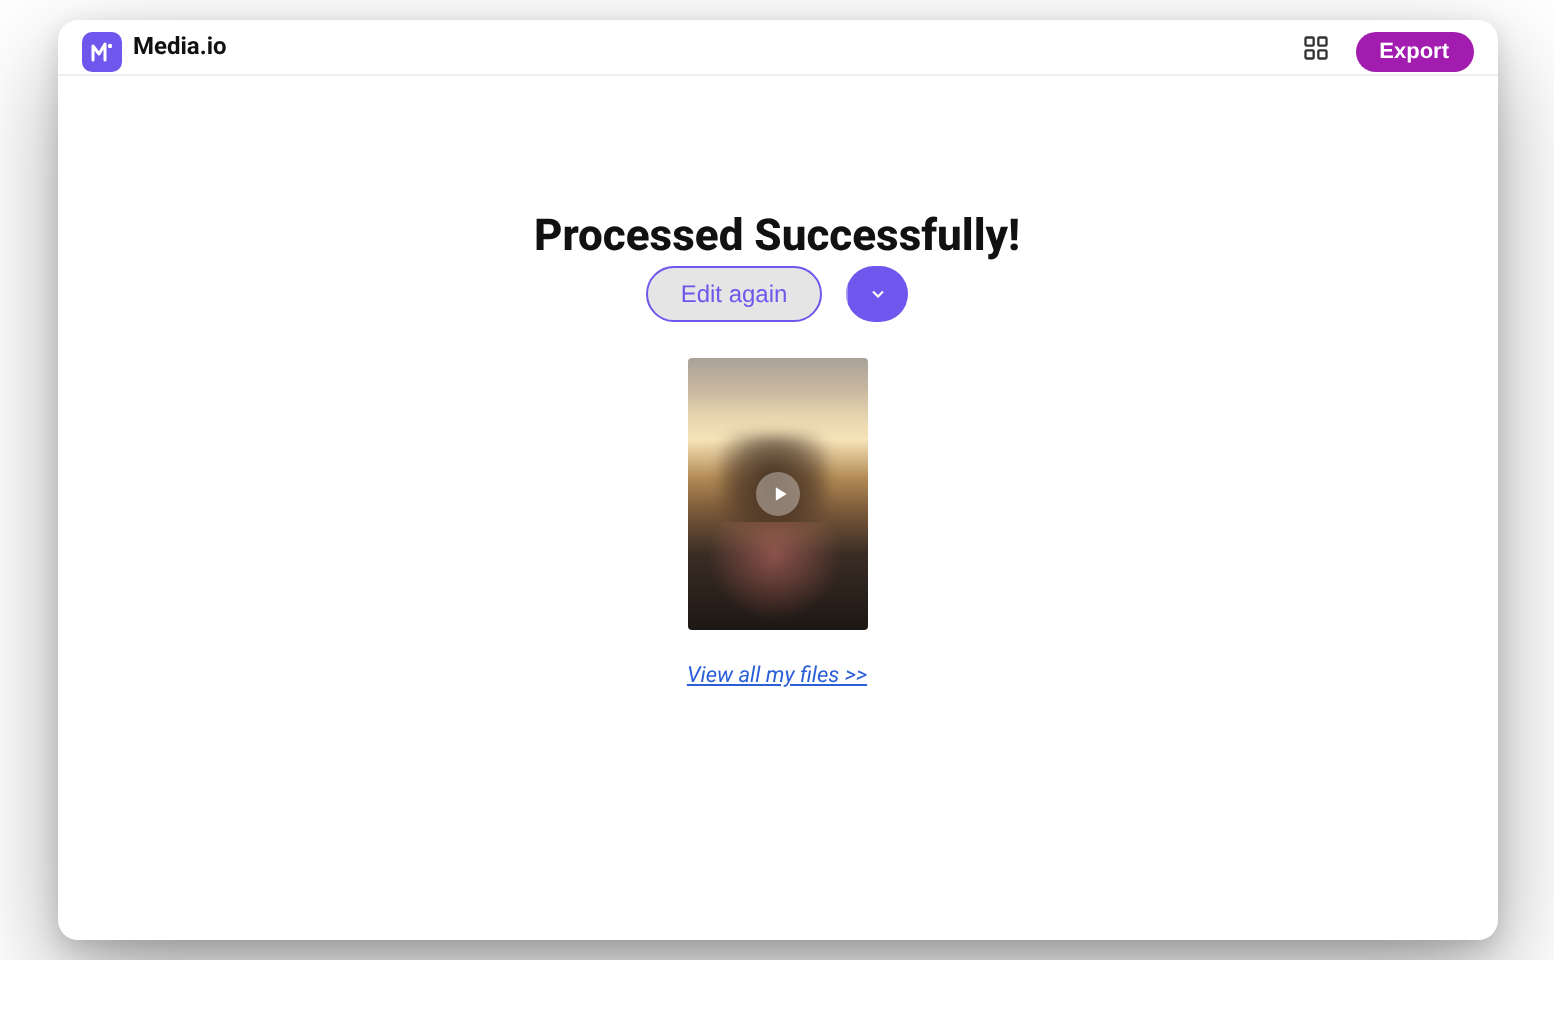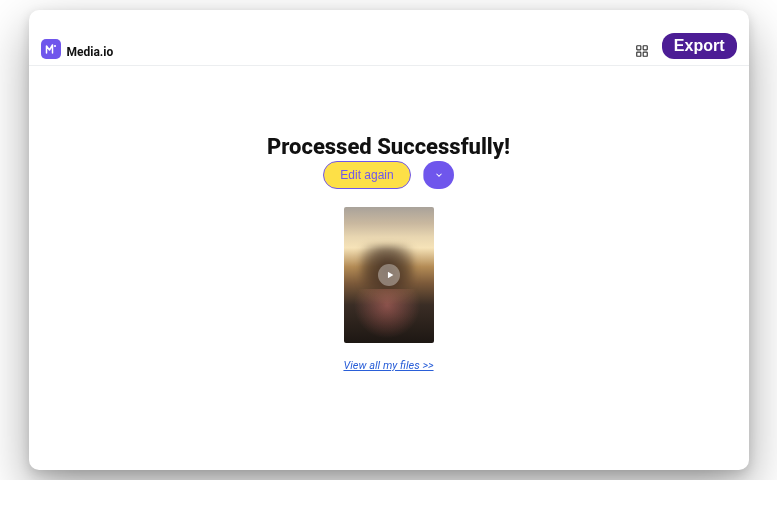--- a/index.html
+++ b/index.html
@@ -16,24 +16,24 @@
       height: 460px;
       background: #fff;
       border-radius: 10px;
       box-shadow: 0 20px 50px rgba(0,0,0,0.35), 0 4px 12px rgba(0,0,0,0.15);
       overflow: hidden;
       display: flex;
       flex-direction: column;
     }
     .header {
       display: flex;
-      align-items: flex-end;
+      align-items: flex-start;
       padding: 6px 12px;
       border-bottom: 1px solid #eceef0;
-      height: 56px;
+      height: 28px;
     }
     .logo {
       width: 20px;
       height: 20px;
       background: #6f56ec;
       border-radius: 5px;
       display: flex;
       align-items: center;
       justify-content: center;
       margin-right: 6px;
@@ -51,26 +51,26 @@
       color: #333;
     }
     .spacer { flex: 1; }
     .grid-icon {
       width: 16px; height: 16px;
       margin-right: 12px;
       display: flex; align-items: center; justify-content: center;
       cursor: pointer;
     }
     .export-btn {
-      background: #4c1d95;
+      background: #a21caf;
       color: #fff;
       border: none;
       border-radius: 12px;
       padding: 4px 12px;
-      font-size: 16px;
+      font-size: 11px;
       font-weight: 600;
       cursor: pointer;
     }
     .main {
       flex: 1;
       display: flex;
       flex-direction: column;
       align-items: center;
       padding-top: 68px;
     }
@@ -79,21 +79,21 @@
       font-weight: 800;
       color: #111;
       margin-bottom: 2px;
     }
     .btn-row {
       display: flex;
       gap: 12px;
       margin-bottom: 18px;
     }
     .btn-outline {
-      background: #fde047;
+      background: #e5e5e5;
       border: 1px solid #6f56ec;
       color: #6f56ec;
       border-radius: 16px;
       padding: 6px 16px;
       font-size: 12px;
       font-weight: 500;
       cursor: pointer;
     }
     .btn-group {
       display: flex;

